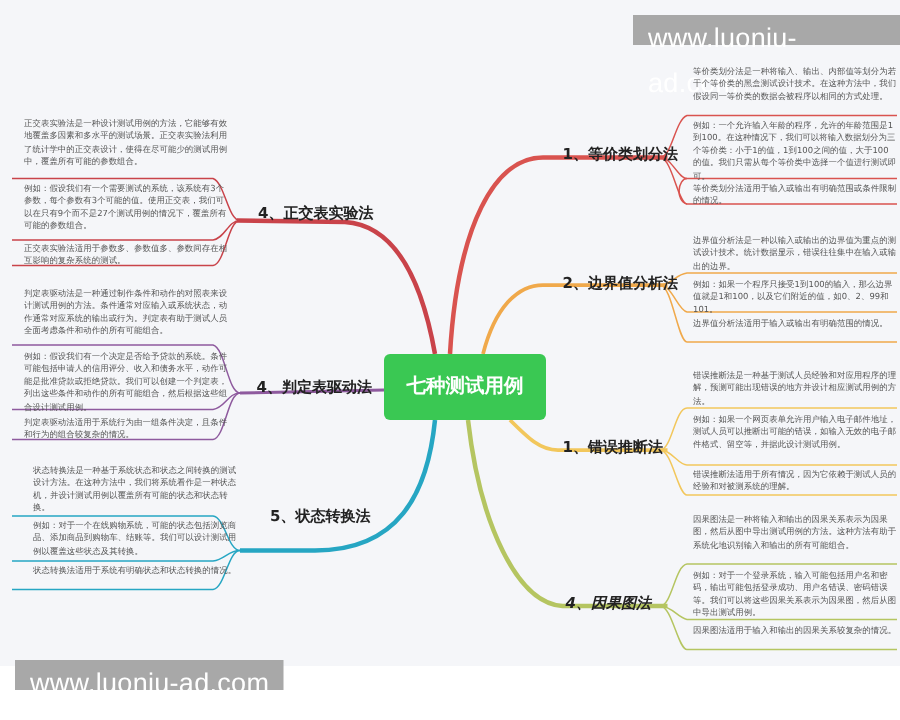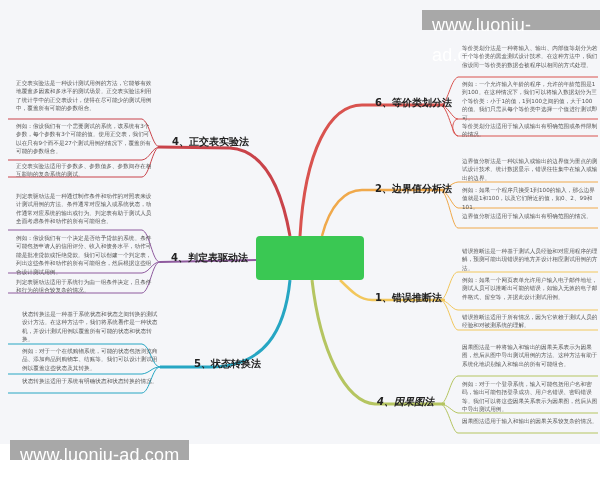--- a/index.html
+++ b/index.html
@@ -77,27 +77,28 @@
 
   <path d="M160 367 C 152 367, 150 345, 142 344 L 8 344" fill="none" stroke="#26a6c3" stroke-width="1"></path>
   <path d="M160 367 C 152 367, 150 373, 142 374 L 8 374" fill="none" stroke="#26a6c3" stroke-width="1"></path>
   <path d="M160 367 C 152 367, 150 392, 142 393 L 8 393" fill="none" stroke="#26a6c3" stroke-width="1"></path>
 </svg>
 
 <div class="watermark wm-top">www.luoniu-ad.com</div>
 <div class="watermark wm-bottom">www.luoniu-ad.com</div>
 
 <div class="center">
+  <span>七种测试用例</span>
 </div>
 
-<div class="branch-label" style="left:375px; top:96px;">6、等价类划分法</div>
+<div class="branch-label" style="left:375px; top:96px;">1、等价类划分法</div>
 <div class="branch-label" style="left:375px; top:182px;text-align:right;">2、边界值分析法</div>
 <div class="branch-label" style="left:375px; top:291px;">1、错误推断法</div>
 <div class="branch-label" style="left:377px; top:395px;font-style:italic;">4、因果图法</div>
-<div class="branch-label" style="left:180px; top:357px;margin-left:14px;">5、状态转换法</div>
+<div class="branch-label" style="left:180px; top:337px;">5、状态转换法</div>
 <div class="branch-label" style="left:171px; top:251px;">4、判定表驱动法</div>
 <div class="branch-label" style="left:172px; top:135px;">4、正交表实验法</div>
 
 <div class="leaf" style="left:462px; top:44px;">等价类划分法是一种将输入、输出、内部值等划分为若干个等价类的黑盒测试设计技术。在这种方法中，我们假设同一等价类的数据会被程序以相同的方式处理。</div>
 <div class="leaf" style="left:462px; top:80px;">例如：一个允许输入年龄的程序，允许的年龄范围是1到100。在这种情况下，我们可以将输入数据划分为三个等价类：小于1的值，1到100之间的值，大于100的值。我们只需从每个等价类中选择一个值进行测试即可。</div>
 <div class="leaf" style="left:462px; top:122px;">等价类划分法适用于输入或输出有明确范围或条件限制的情况。</div>
 
 <div class="leaf" style="left:462px; top:157px;">边界值分析法是一种以输入或输出的边界值为重点的测试设计技术。统计数据显示，错误往往集中在输入或输出的边界。</div>
 <div class="leaf" style="left:462px; top:186px;">例如：如果一个程序只接受1到100的输入，那么边界值就是1和100，以及它们附近的值，如0、2、99和101。</div>
 <div class="leaf" style="left:462px; top:212px;">边界值分析法适用于输入或输出有明确范围的情况。</div>

